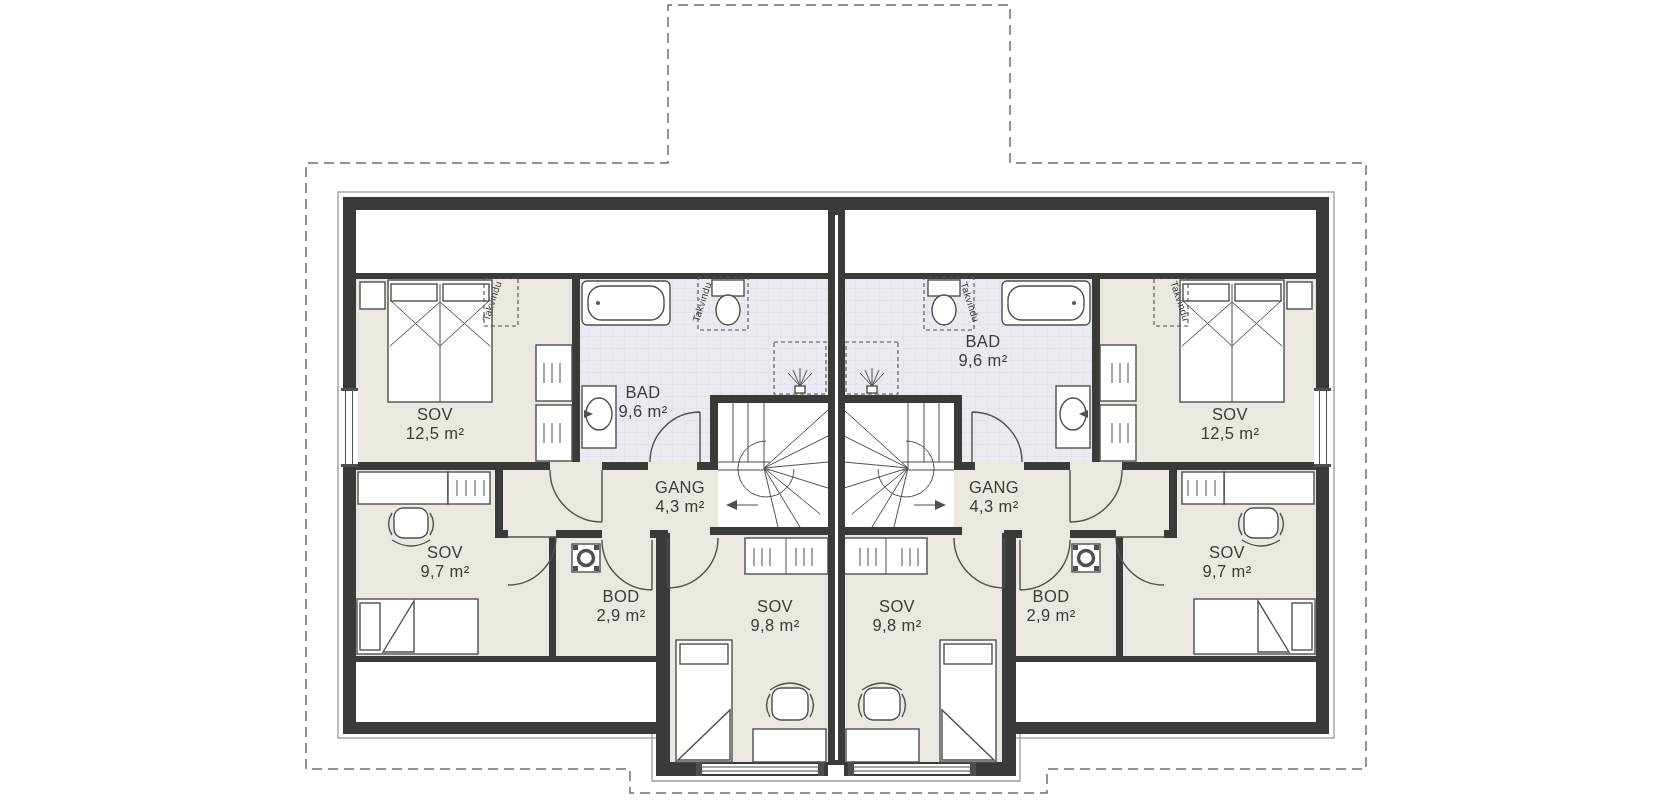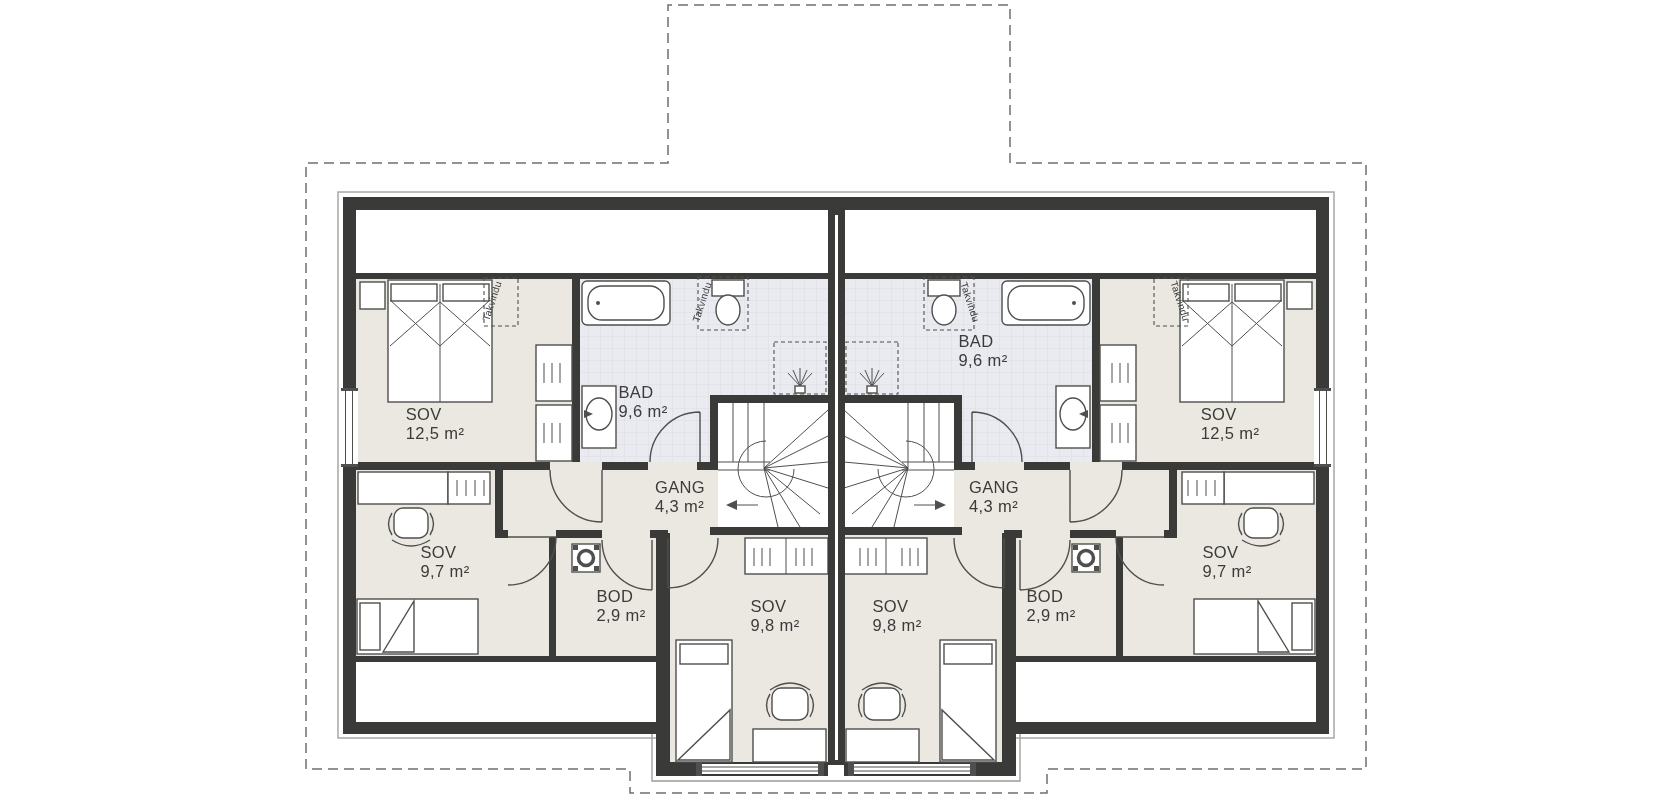--- a/index.html
+++ b/index.html
@@ -13,21 +13,21 @@
   .w{fill:var(--wall);stroke:none;}
   .fl{fill:var(--floor);stroke:none;}
   .wh{fill:var(--white);stroke:none;}
   .ln{stroke:var(--line);fill:none;stroke-width:1.4;}
   .lnf{stroke:var(--line);fill:#fff;stroke-width:1.4;}
   .lnt{stroke:var(--line);fill:none;stroke-width:1;}
   .dk{fill:var(--line);stroke:none;}
   .ol{stroke:var(--outline);fill:none;stroke-width:1.3;}
   .dsh{stroke:var(--dash);fill:none;stroke-width:1.5;stroke-dasharray:10 6;}
   .dss{stroke:var(--line);fill:none;stroke-width:1.1;stroke-dasharray:4 3;}
-  .lbl{position:absolute;transform:translate(-50%,-50%);
+  .lbl{position:absolute;transform:translate(-50%,-50%);text-align:center;
        font-size:16.5px;line-height:19px;color:var(--text);letter-spacing:.4px;white-space:nowrap;}
   .lbl span{display:block;}
   .tak{position:absolute;font-size:10px;letter-spacing:.2px;color:var(--text);white-space:nowrap;}
   .tak.l{transform:translate(-50%,-50%) rotate(-72deg);}
   .tak.r{transform:translate(-50%,-50%) rotate(72deg);}
 </style>
 </head>
 <body>
 
 <div class="plan">

